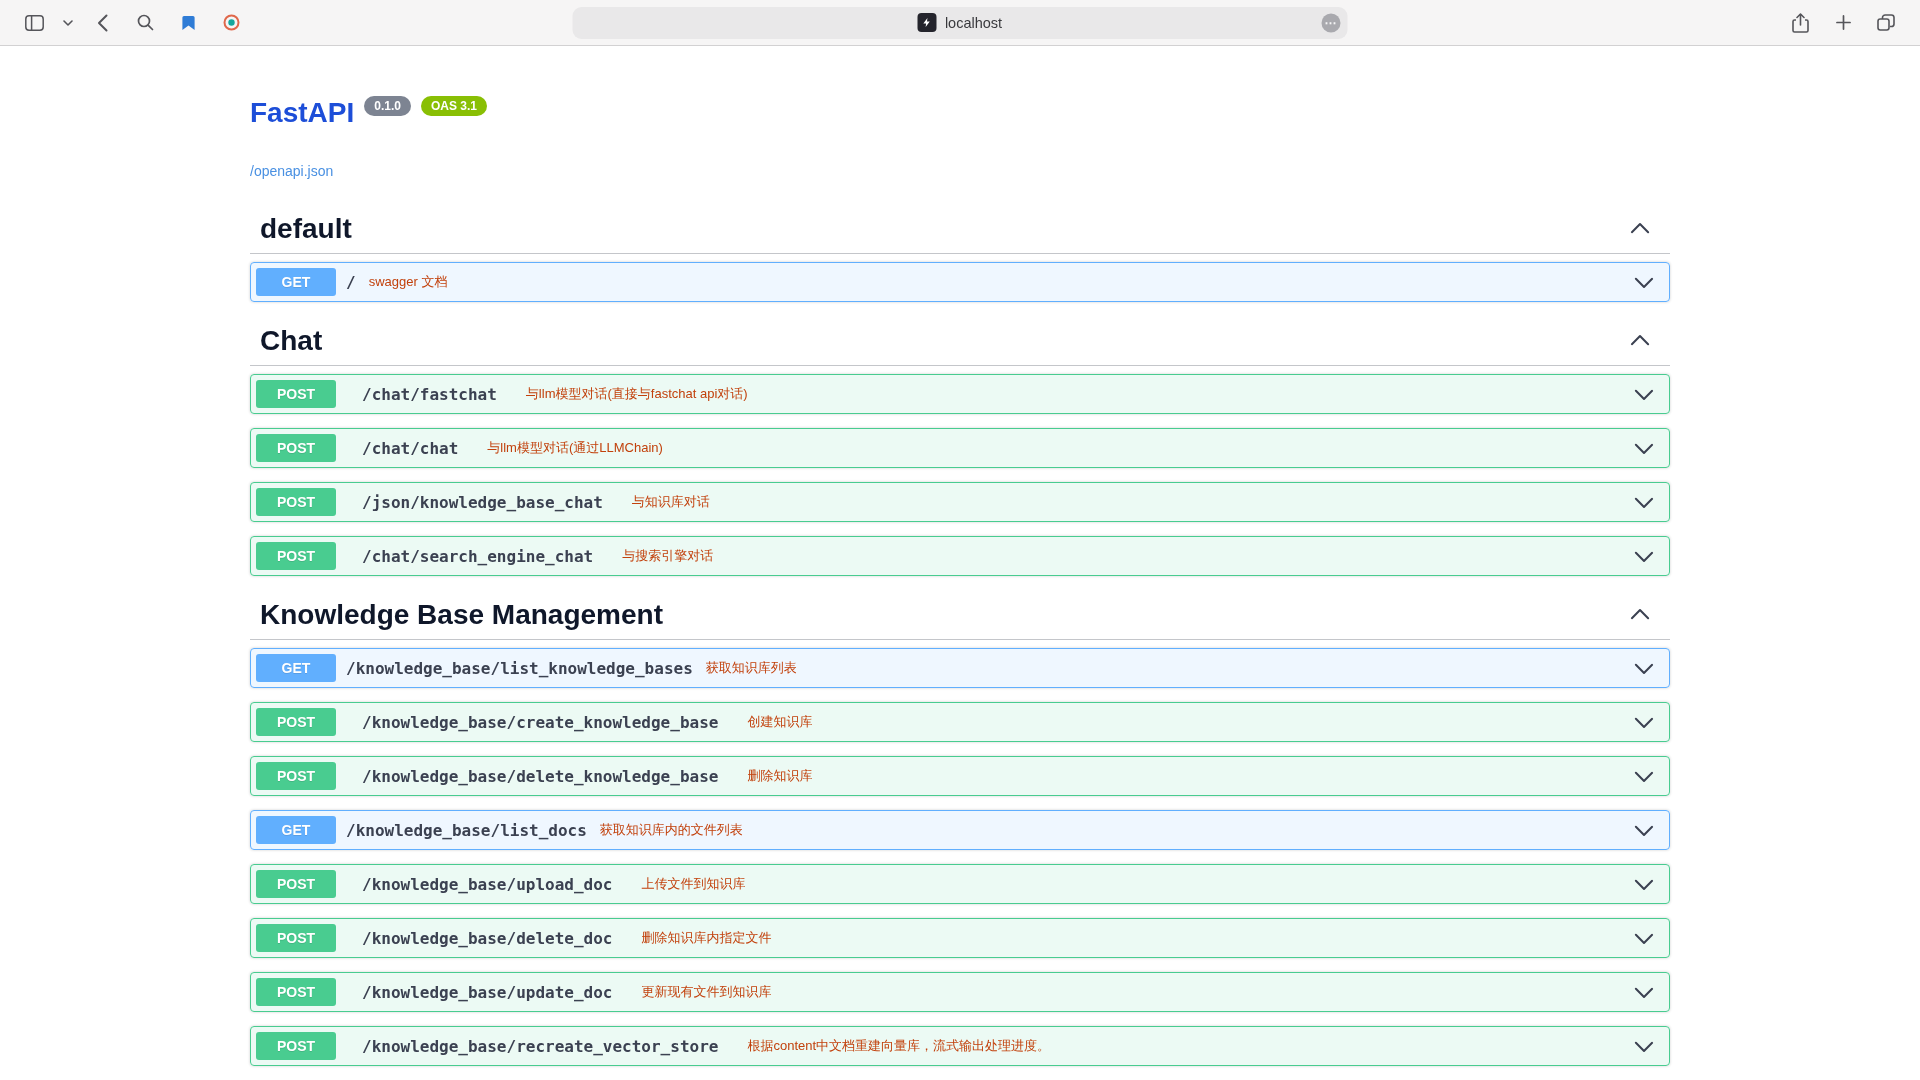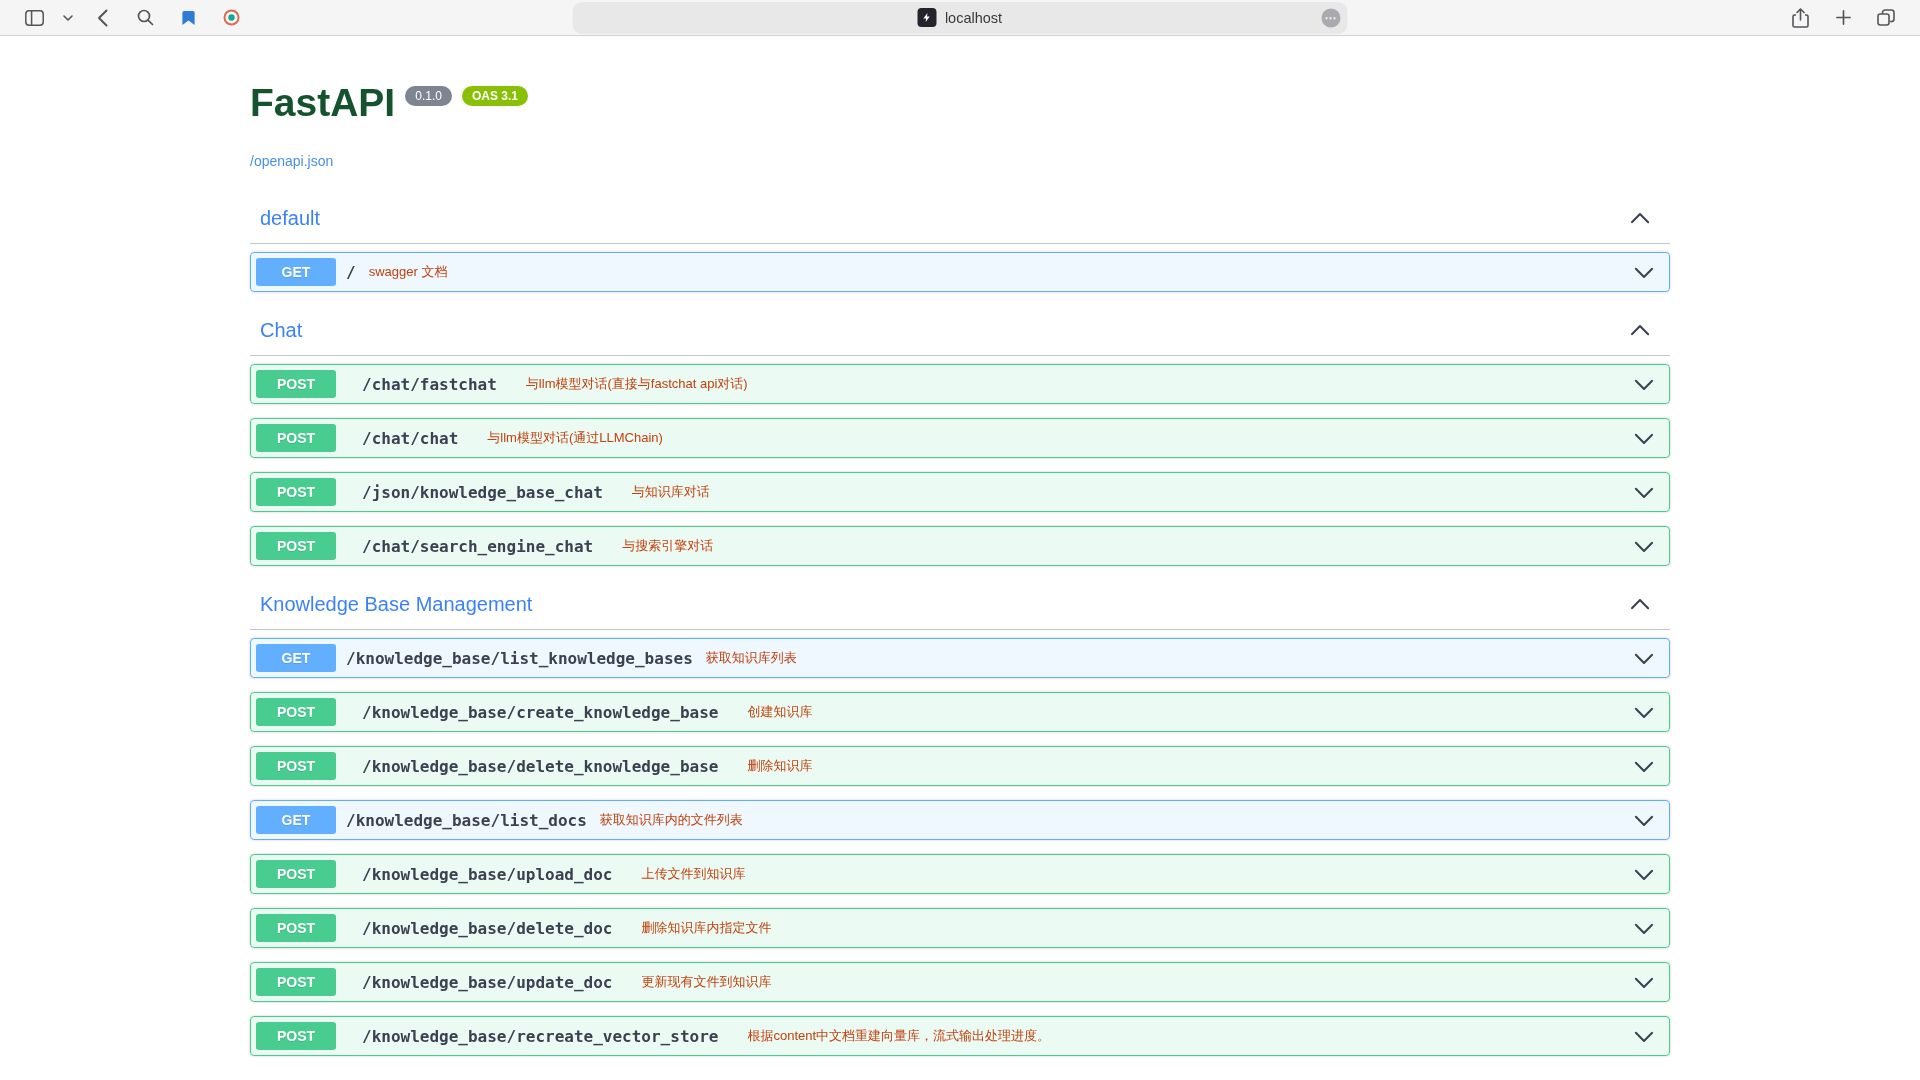--- a/index.html
+++ b/index.html
@@ -4,21 +4,21 @@
 <style>
   * { box-sizing: border-box; margin: 0; padding: 0; }
   html, body {
     width: 1920px; height: 1080px; overflow: hidden;
     background: #ffffff;
     font-family: "Liberation Sans", sans-serif;
   }
 
   
   .browser-bar {
-    height: 36px;
+    height: 46px;
     background: #f6f5f5;
     border-bottom: 1px solid #d2d1d2;
     display: flex;
     align-items: center;
     padding: 0 16px;
     position: relative;
   }
   .toolbar-group { display: flex; align-items: center; gap: 7px; }
   .toolbar-group.right { margin-left: auto; }
   .tb-btn {
@@ -48,42 +48,42 @@
     display: flex; align-items: center; justify-content: center; line-height: 1;
     cursor: pointer;
   }
 
   
   .swagger { width: 1420px; margin: 0 auto; padding-top: 45px; color: #3b4151; }
 
   .info { margin-bottom: 24px; }
   .title-row { display: flex; align-items: center; gap: 10px; }
   .title-row h1 {
-    font-size: 39px; line-height: 44px; font-weight: bold; color: #14532d;
+    font-size: 28px; line-height: 44px; font-weight: bold; color: #1d4ed8;
   }
   .badge {
     color: #fff; font-size: 12px; padding: 3px 10px;
     border-radius: 13px; position: relative; top: -7px; white-space: nowrap;
   }
-  .badge-version { background: #7d8492; font-weight: normal; }
+  .badge-version { background: #7d8492; font-weight: bold; }
   .badge-oas { background: #89bf04; font-weight: bold; }
   .spec-link {
     display: inline-block; margin-top: 28px;
     color: #4990e2; font-size: 14px; text-decoration: none; cursor: pointer;
   }
 
   .opblock-tag-section { margin-bottom: 0; }
   .opblock-tag {
     display: flex; align-items: center;
     padding: 10px 20px 10px 10px;
     border-bottom: 1px solid rgba(59,65,81,.3);
     margin-bottom: 8px;
     cursor: pointer;
   }
-  .opblock-tag h3 { font-size: 20px; line-height: 29px; font-weight: normal; color: #3b82f6; }
+  .opblock-tag h3 { font-size: 28px; line-height: 29px; font-weight: bold; color: #0f172a; }
   .tag-arrow { margin-left: auto; display: flex; align-items: center; cursor: pointer; }
 
   .opblock {
     display: flex; align-items: center;
     margin: 0 0 14px; padding: 5px;
     border: 1px solid; border-radius: 4px;
     box-shadow: 0 0 3px rgba(0,0,0,.19);
     cursor: pointer;
   }
   .opblock.get  { background: rgba(97,175,254,.1);  border-color: #61affe; }

